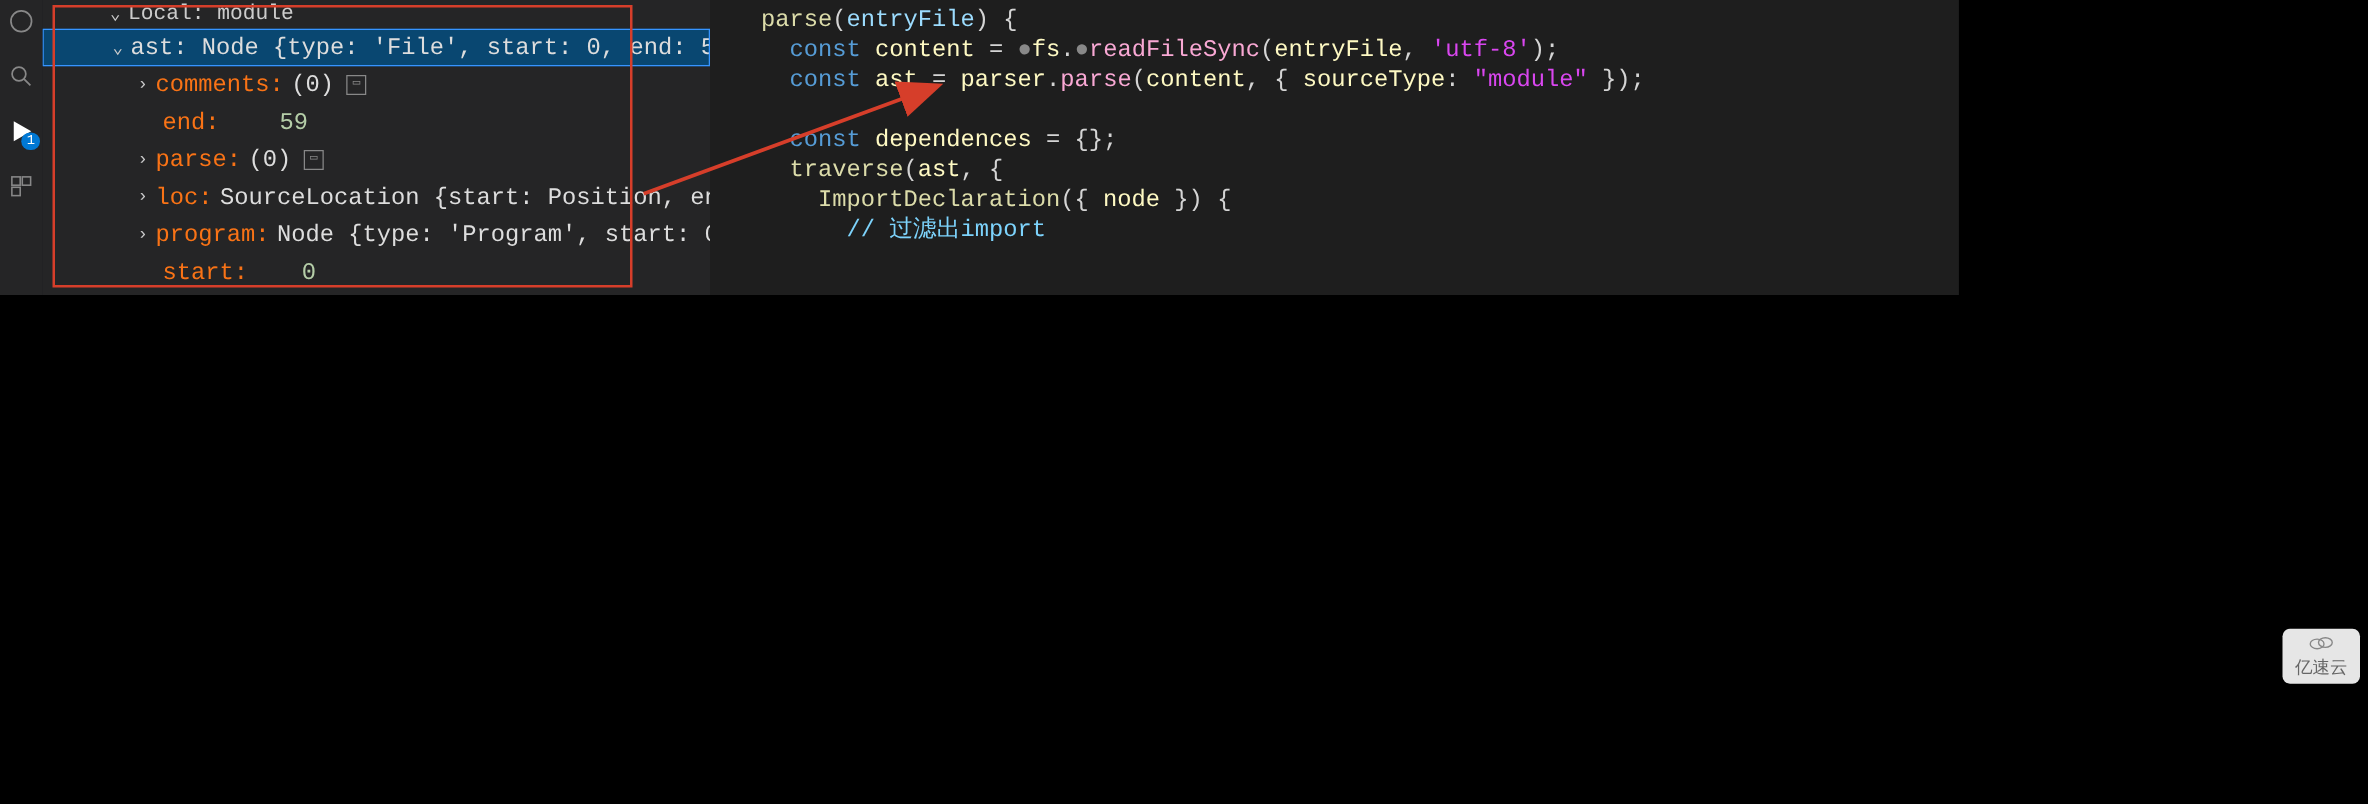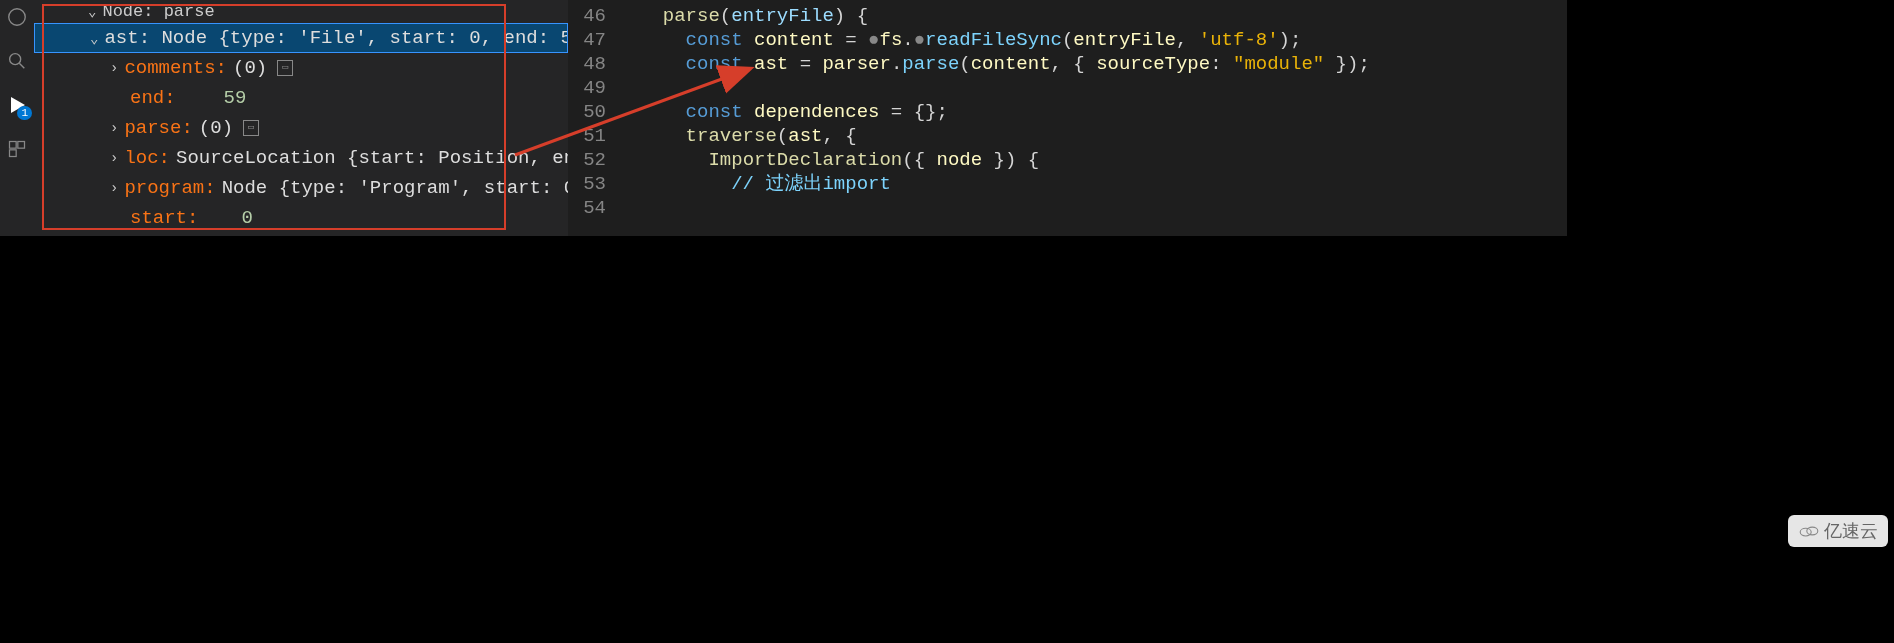--- a/index.html
+++ b/index.html
@@ -114,41 +114,41 @@
   .gutter div { padding-right: 16px; line-height: 24px; }
   .code {
     padding-top: 4px;
     padding-left: 18px;
   }
   .code-line { line-height: 24px; white-space: pre; }
   .kw { color: #569cd6; }
   .fn { color: #dcdcaa; }
   .param { color: #9cdcfe; }
   .var { color: #fef9c3; }
-  .prop { color: #7dd3fc; }
-  .str { color: #eab308; }
+  .prop { color: #f9a8d4; }
+  .str { color: #d946ef; }
   .cmt { color: #7dd3fc; }
   .pn { color: #d4d4d4; }
   .dim { color: #888; }
   .arrow {
     position: absolute;
     left: 505px; top: 25px;
     width: 280px; height: 140px;
     pointer-events: none;
   }
   .watermark {
     position: absolute;
     right: 6px; bottom: 96px;
     background: rgba(255,255,255,0.9);
     border-radius: 6px;
     padding: 4px 10px;
-    font-size: 18px;
+    font-size: 14px;
     color: #666;
     font-family: sans-serif;
-    display:flex; align-items:center; gap:4px;
+    display:flex; align-items:center; gap:4px;flex-direction:column;
   }
   .watermark svg { width:22px; height:14px; }
 </style>
 </head>
 <body>
 
 <div class="ide">
 
   <div class="activity-bar">
     <div class="act-icon">
@@ -173,21 +173,21 @@
           <rect x="3" y="3" width="8" height="8"></rect>
           <rect x="13" y="3" width="8" height="8"></rect>
           <rect x="3" y="13" width="8" height="8"></rect>
         </svg>
     </div>
   </div>
 
   <div class="side-panel">
     <div class="section-header">
       <span class="chev">⌄</span>
-      <span>Node: parse</span>
+      <span>Local: module</span>
     </div>
     <div class="tree-row selected" style="padding-left:56px;">
       <span class="chev">⌄</span>
       <span class="tree-val">ast: Node {type: 'File', start: 0, end: 59, loc: Sou…</span>
     </div>
     <div class="tree-row depth1">
       <span class="chev">›</span>
       <span class="tree-key">comments:</span>
       <span class="tree-val">(0)</span>
       <span class="arr-icon">▭</span>
@@ -216,31 +216,20 @@
       <span class="tree-key">start:</span>
       <span class="tree-num">0</span>
     </div>
   </div>
 
   <div class="breakpoint-dot"></div>
 
   <div class="red-box"></div>
 
   <div class="main-area">
-    <div class="gutter">
-      <div>46</div>
-      <div>47</div>
-      <div>48</div>
-      <div>49</div>
-      <div>50</div>
-      <div>51</div>
-      <div>52</div>
-      <div>53</div>
-      <div>54</div>
-    </div>
     <div class="code">
       <div class="code-line">  <span class="fn">parse</span><span class="pn">(</span><span class="param">entryFile</span><span class="pn">) {</span></div>
       <div class="code-line">    <span class="kw">const</span> <span class="var">content</span> <span class="pn">=</span> <span class="dim">●</span><span class="var">fs</span><span class="pn">.</span><span class="dim">●</span><span class="prop">readFileSync</span><span class="pn">(</span><span class="var">entryFile</span><span class="pn">, </span><span class="str">'utf-8'</span><span class="pn">);</span></div>
       <div class="code-line">    <span class="kw">const</span> <span class="var">ast</span> <span class="pn">=</span> <span class="var">parser</span><span class="pn">.</span><span class="prop">parse</span><span class="pn">(</span><span class="var">content</span><span class="pn">, { </span><span class="var">sourceType</span><span class="pn">: </span><span class="str">"module"</span><span class="pn"> });</span></div>
       <div class="code-line"> </div>
       <div class="code-line">    <span class="kw">const</span> <span class="var">dependences</span> <span class="pn">= {};</span></div>
       <div class="code-line">    <span class="fn">traverse</span><span class="pn">(</span><span class="var">ast</span><span class="pn">, {</span></div>
       <div class="code-line">      <span class="fn">ImportDeclaration</span><span class="pn">({ </span><span class="var">node</span><span class="pn"> }) {</span></div>
       <div class="code-line">        <span class="cmt">// 过滤出import</span></div>
     </div>

